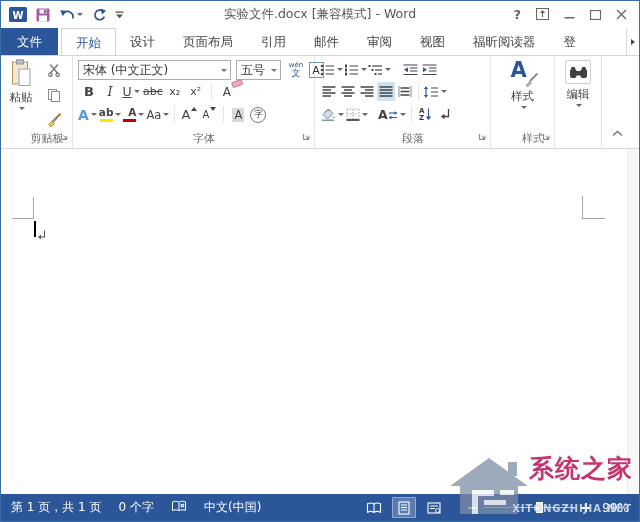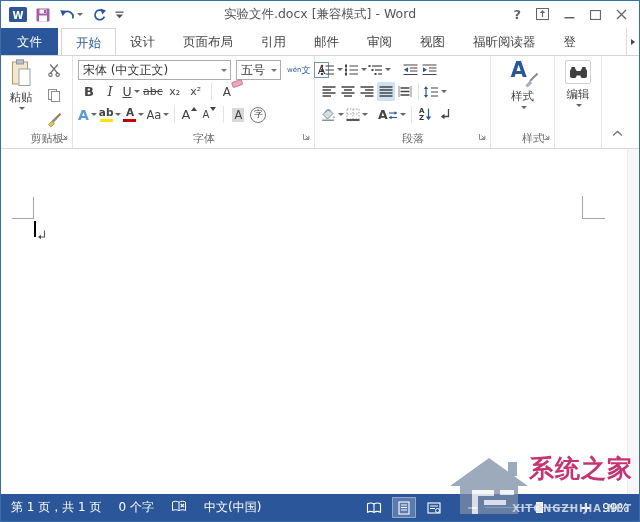--- a/index.html
+++ b/index.html
@@ -38,27 +38,27 @@
   .bigbtn .blabel { font-size:11.5px; color:#444; margin-top:3px; }
   .chevron-collapse { position:absolute; right:16px; bottom:8px; }
 
   
   .g-b { font-weight:bold; font-size:13px; }
   .g-i { font-style:italic; font-family:"DejaVu Serif","Liberation Serif",serif; font-size:13px; }
   .g-u { text-decoration:underline; font-size:12.5px; }
   .g-strike { text-decoration:line-through; font-size:11px; }
   .g-sub { font-size:11px; }
   .g-effects { color:#5b9bd5; font-weight:bold; font-size:14px; }
-  .bar-under { display:flex; flex-direction:column; align-items:center; line-height:1; }
+  .bar-under { display:flex; flex-direction:column; align-items:flex-end; line-height:1; }
   .bar-under .t { font-size:10.5px; font-weight:bold; }
   .bar-under .bar { width:13px; height:3.5px; margin-top:1px; }
   .g-shade { background:#d9d9d9; padding:0 2px; font-size:11.5px; }
   .g-enclose { width:16px; height:16px; border:1px solid #777; border-radius:50%; font-size:9px; display:inline-flex; align-items:center; justify-content:center; }
   .g-borderA { width:15px; height:16px; border:1px solid #7a91b4; font-size:11px; display:inline-flex; align-items:center; justify-content:center; color:#333; }
-  .pinyin { display:flex; flex-direction:row; align-items:center; line-height:1; color:#2b579a; }
+  .pinyin { display:flex; flex-direction:column; align-items:center; line-height:1; color:#2b579a; }
   .pinyin .p1 { font-size:7px; } .pinyin .p2 { font-size:9px; }
   .caret-up { width:0; height:0; border-left:3px solid transparent; border-right:3px solid transparent; border-bottom:4px solid #444; margin-left:1px; align-self:flex-start; margin-top:2px; }
   .caret-dn { width:0; height:0; border-left:3px solid transparent; border-right:3px solid transparent; border-top:4px solid #444; margin-left:1px; align-self:flex-start; margin-top:2px; }
   .clearfmt { position:relative; font-size:12px; }
   .clearfmt svg { position:absolute; top:-4px; right:-8px; }
   .sortico { display:flex; align-items:center; gap:1px; }
   .sortico .az { display:flex; flex-direction:column; font-size:7px; line-height:7px; font-weight:bold; color:#333; }
   .stylesbig { position:relative; width:26px; height:26px; }
   .stylesbig .A { position:absolute; left:1px; top:0; font-size:21px; font-weight:bold; color:#2b579a; line-height:1; }
   .stylesbig svg { position:absolute; right:-3px; bottom:-2px; }

